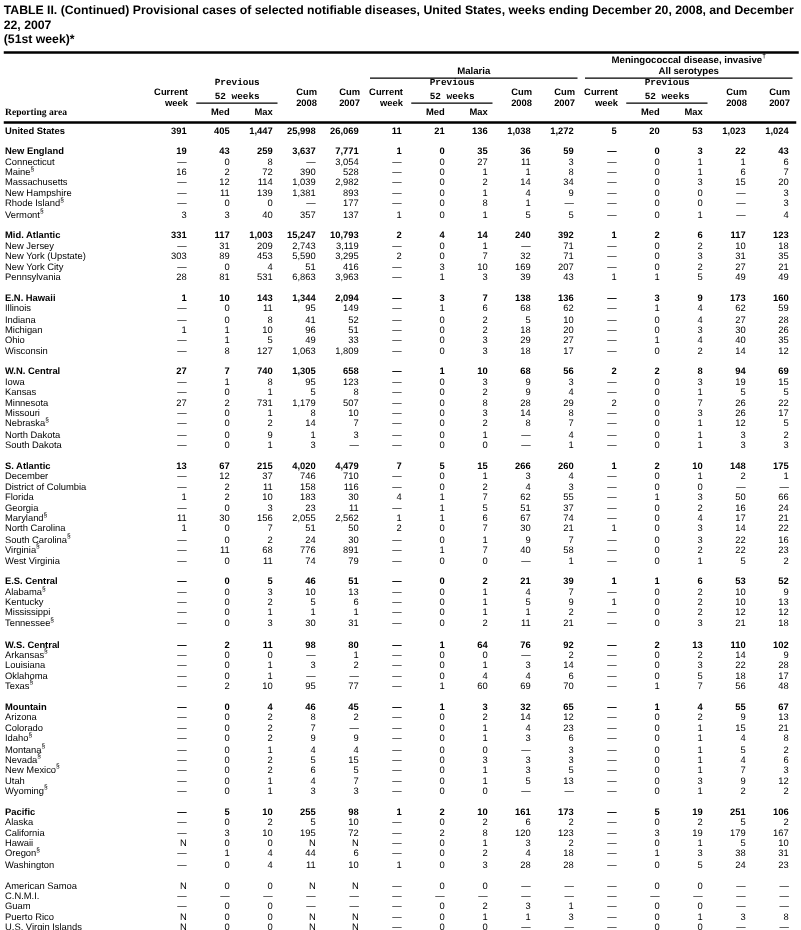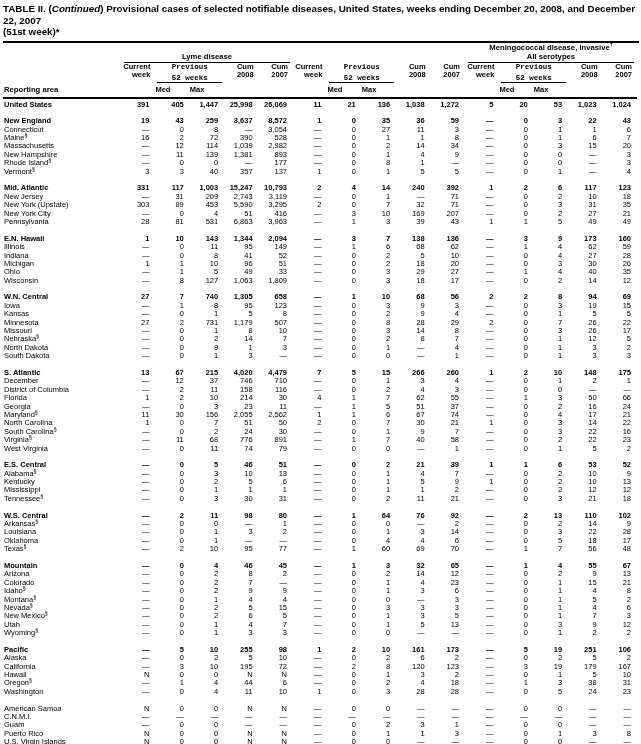--- a/index.html
+++ b/index.html
@@ -2,32 +2,32 @@
 <html><head>
 <meta charset="utf-8">
 <style>
   html,body{margin:0;padding:0;background:#fff;}
   .page{
     width:641px;height:744px;background:#fff;color:#000;
     font-family:"Liberation Sans","DejaVu Sans",sans-serif;
     overflow:hidden;box-sizing:border-box;padding:3px 2px 0 3px;
   }
   .title{font-size:9.8px;font-weight:bold;line-height:11.5px;letter-spacing:0;}
-  .title .ital{font-style:italic;}
+  .title .ital{}
   .rule-title{height:2.5px;background:#000;margin-top:3px;}
   .hgrid,.bgrid{display:grid;grid-template-columns:118px repeat(15,1fr);width:634px;}
   .hgrid{grid-template-rows:19px 20px 13px;margin-top:1px;}
   .h-group{grid-row:1;border-bottom:1px solid #000;margin:0 3px;display:flex;flex-direction:column;
     justify-content:flex-end;text-align:center;font-weight:bold;font-size:7.7px;line-height:8.4px;padding-bottom:1px;}
-  .h-two{grid-row:2 / span 2;display:flex;flex-direction:column;justify-content:flex-start;
+  .h-two{grid-row:2 / span 2;display:flex;flex-direction:column;justify-content:center;
     text-align:right;padding:0 5px 2px 0;font-weight:bold;font-size:7.5px;line-height:8.4px;}
   .h-prev{grid-row:2;border-bottom:1.5px solid #000;margin:0 2px;display:flex;flex-direction:column;
     justify-content:space-between;text-align:center;font-weight:bold;font-size:7.5px;line-height:8.4px;font-family:Liberation Mono, monospace;}
-  .h-medmax{grid-row:3;align-self:end;text-align:left;padding:0 6px 2px 0;font-weight:bold;font-size:7.5px;}
-  .h-area{grid-row:3;grid-column:1;align-self:end;font-weight:bold;font-size:7.7px;padding:0 0 2px 1px;}
+  .h-medmax{grid-row:3;align-self:end;text-align:right;padding:0 6px 2px 0;font-weight:bold;font-size:7.5px;}
+  .h-area{grid-row:3;grid-column:1;align-self:end;font-weight:bold;font-size:7.7px;padding:0 0 2px 1px;font-family:Liberation Serif, serif;}
   .g1.h-group{grid-column:2 / span 5}.g2.h-group{grid-column:7 / span 5}.g3.h-group{grid-column:12 / span 5}
   .g1.c-cur{grid-column:2}.g1.c-prev{grid-column:3 / span 2}.g1.c-med{grid-column:3}.g1.c-max{grid-column:4}.g1.c-c08{grid-column:5}.g1.c-c07{grid-column:6}
   .g2.c-cur{grid-column:7}.g2.c-prev{grid-column:8 / span 2}.g2.c-med{grid-column:8}.g2.c-max{grid-column:9}.g2.c-c08{grid-column:10}.g2.c-c07{grid-column:11}
   .g3.c-cur{grid-column:12}.g3.c-prev{grid-column:13 / span 2}.g3.c-med{grid-column:13}.g3.c-max{grid-column:14}.g3.c-c08{grid-column:15}.g3.c-c07{grid-column:16}
   .rule-head{height:1.5px;background:#000;width:634px;margin-top:1px;}
   .bgrid{grid-auto-rows:8.4px;margin-top:2px;}
   .bgrid .cell{font-size:7.5px;line-height:8.4px;white-space:nowrap;}
   .bgrid .num{text-align:right;padding-right:6px;}
   .bgrid .area{padding-left:1px;}
   .bold{font-weight:bold;}
@@ -37,22 +37,22 @@
 </head>
 <body>
 
 <div class="page">
 
   <div class="title"><span>TABLE II. (</span><span class="ital">Continued</span><span>) Provisional cases of selected notifiable diseases, United States, weeks ending December 20, 2008, and December 22, 2007</span><br><span>(51st week)*</span></div>
 
   <div class="rule-title"></div>
 
   <div class="hgrid">
-    <div class="h-group g1">
-        <span>Lyme disease</span>
+    <div class="h-group g2">
+        <span>Malaria</span>
       </div>
     <div class="h-group g3">
         <span><span>Meningococcal disease, invasive</span><sup>†</sup></span>
         <span>All serotypes</span>
       </div>
 
     <div class="h-area">Reporting area</div>
 
     <div class="h-two c-cur g1">
         <span>Current</span>
@@ -130,21 +130,21 @@
       <div class="cell num bold">20</div>
       <div class="cell num bold">53</div>
       <div class="cell num bold">1,023</div>
       <div class="cell num bold">1,024</div>
       <div class="block-gap"></div>
       <div class="cell area bold">New England</div>
       <div class="cell num bold">19</div>
       <div class="cell num bold">43</div>
       <div class="cell num bold">259</div>
       <div class="cell num bold">3,637</div>
-      <div class="cell num bold">8,572</div>
+      <div class="cell num bold">7,771</div>
       <div class="cell num bold">1</div>
       <div class="cell num bold">0</div>
       <div class="cell num bold">35</div>
       <div class="cell num bold">36</div>
       <div class="cell num bold">59</div>
       <div class="cell num bold">—</div>
       <div class="cell num bold">0</div>
       <div class="cell num bold">3</div>
       <div class="cell num bold">22</div>
       <div class="cell num bold">43</div>
@@ -597,21 +597,21 @@
       <div class="cell num">3</div>
       <div class="cell num">—</div>
       <div class="cell num">0</div>
       <div class="cell num">0</div>
       <div class="cell num">—</div>
       <div class="cell num">—</div>
       <div class="cell area">Florida</div>
       <div class="cell num">1</div>
       <div class="cell num">2</div>
       <div class="cell num">10</div>
-      <div class="cell num">214</div>
+      <div class="cell num">183</div>
       <div class="cell num">30</div>
       <div class="cell num">4</div>
       <div class="cell num">1</div>
       <div class="cell num">7</div>
       <div class="cell num">62</div>
       <div class="cell num">55</div>
       <div class="cell num">—</div>
       <div class="cell num">1</div>
       <div class="cell num">3</div>
       <div class="cell num">50</div>

